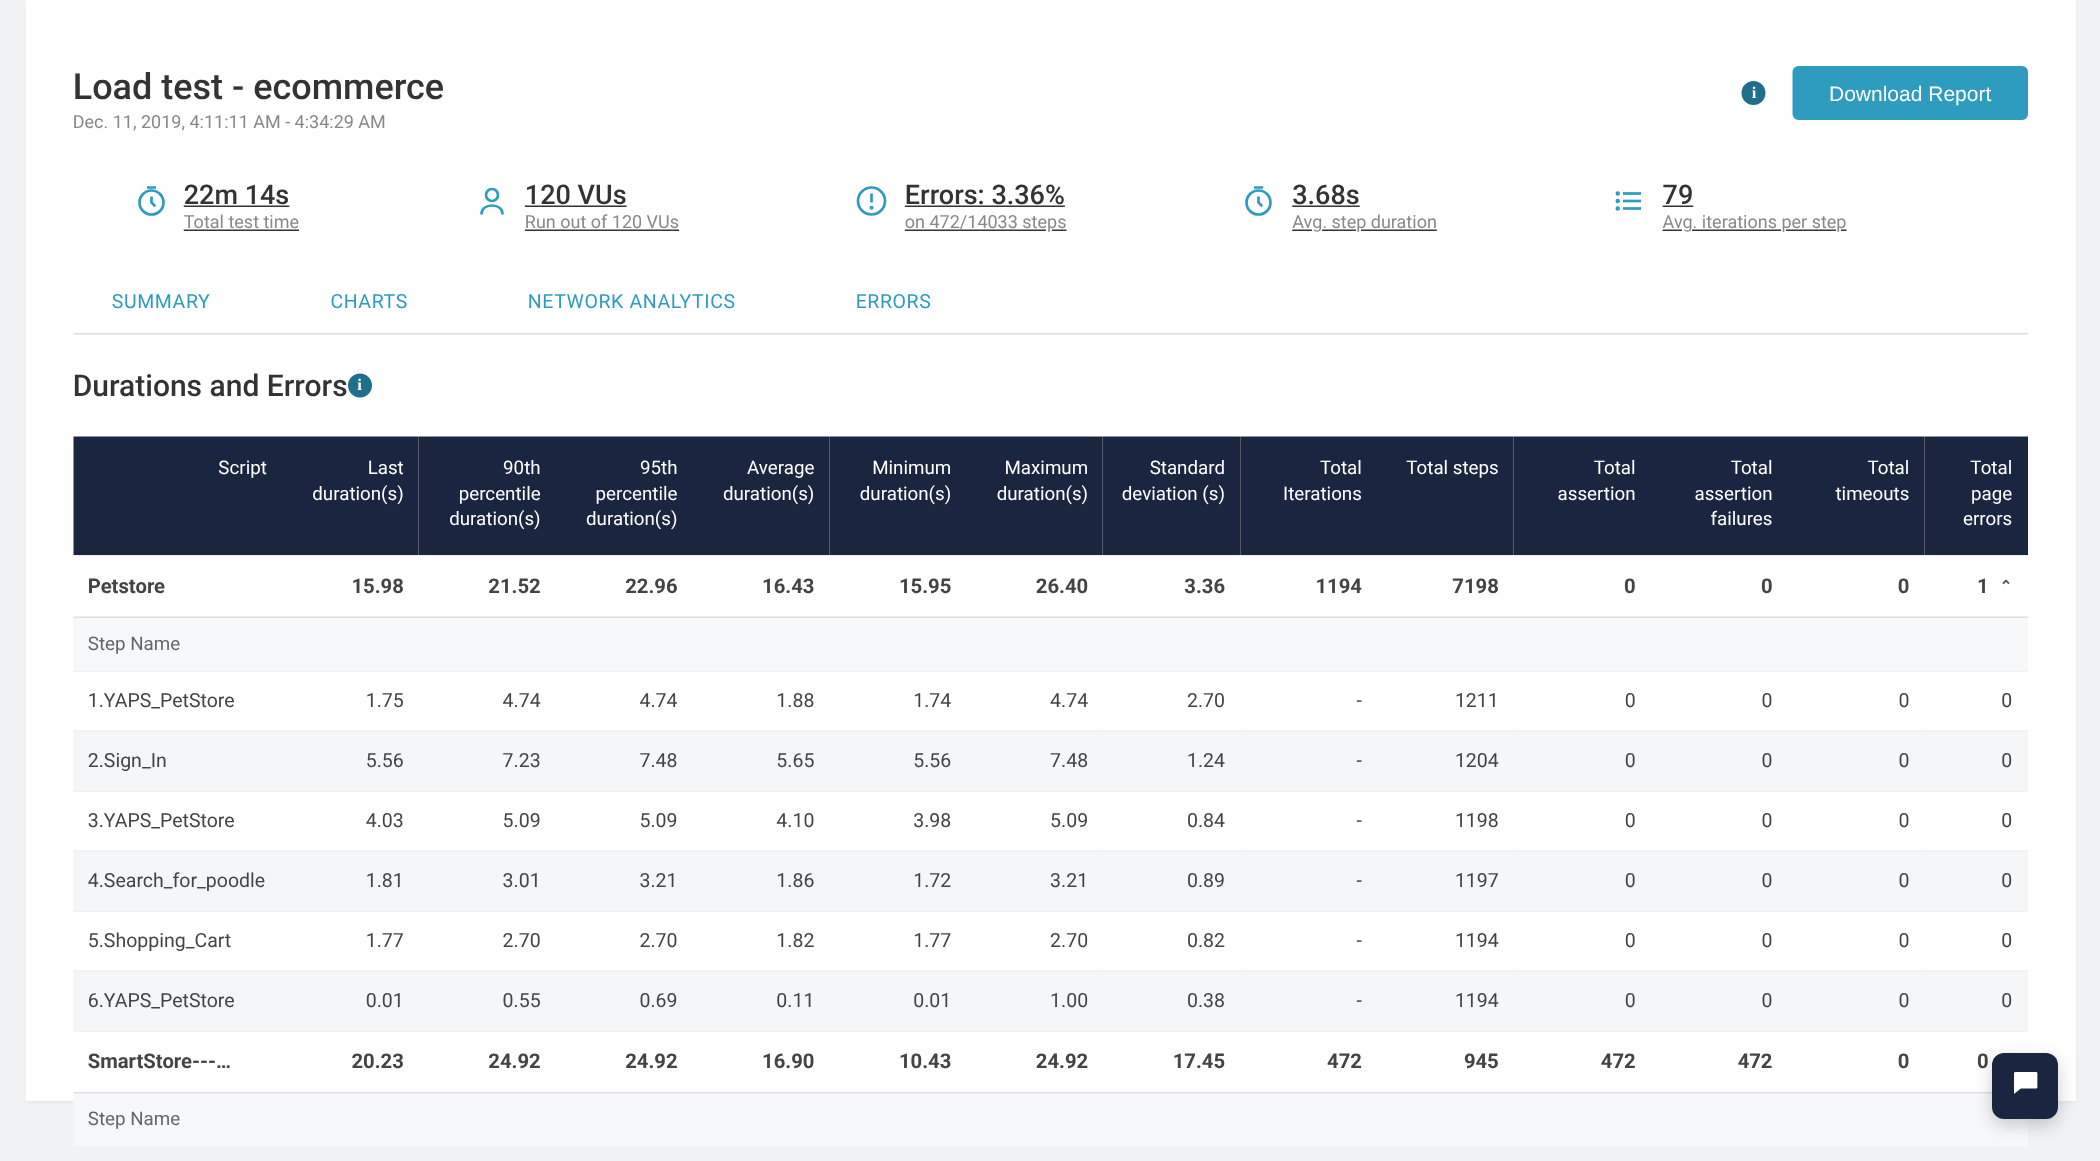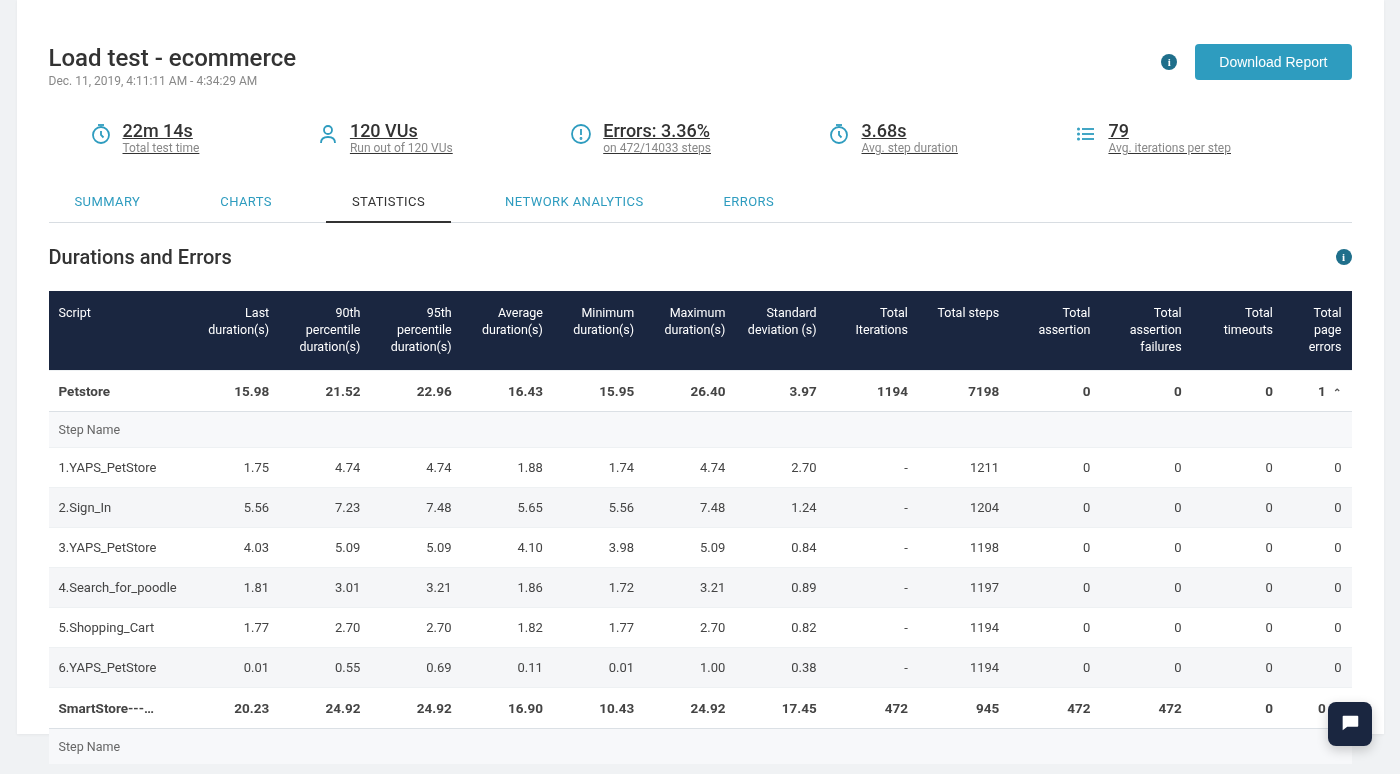--- a/index.html
+++ b/index.html
@@ -115,21 +115,20 @@
     color: #333;
     border-bottom-color: #333;
   }
 
   
   .section-title {
     display: flex;
     align-items: center;
     gap: 0;
     margin-bottom: 22px;
-    justify-content: space-between;
   }
   .section-title h2 {
     font-size: 20px;
     font-weight: 500;
     color: #333;
   }
 
   
   table {
     width: 100%;
@@ -139,21 +138,21 @@
   thead th {
     background: #1a2640;
     color: #fff;
     font-weight: 400;
     font-size: 12.5px;
     padding: 14px 10px;
     text-align: right;
     vertical-align: top;
     line-height: 1.35;
   }
-  thead th.left { text-align: left; }
+  thead th.left { text-align: right; }
   tbody td {
     padding: 12px 10px;
     font-size: 13.5px;
     color: #444;
     text-align: right;
     border-top: 1px solid #eef1f3;
     vertical-align: top;
     word-wrap: break-word;
   }
   tbody td.left { text-align: left; }
@@ -282,21 +281,20 @@
       <div class="metric-text">
         <span class="metric-value">79</span>
         <span class="metric-label">Avg. iterations per step</span>
       </div>
     </div>
   </div>
 
   <div class="tabs">
     <div class="tab">SUMMARY</div>
     <div class="tab">CHARTS</div>
-    <div class="tab active">STATISTICS</div>
     <div class="tab">NETWORK ANALYTICS</div>
     <div class="tab">ERRORS</div>
   </div>
 
   <div class="section-title">
     <h2>Durations and Errors</h2>
     <span class="info-icon-circle">i</span>
   </div>
 
   <table>
@@ -336,21 +334,21 @@
     </thead>
     <tbody id="table-body">
         <tr class="script-row">
           <td class="left">Petstore</td>
           <td>15.98</td>
           <td>21.52</td>
           <td>22.96</td>
           <td>16.43</td>
           <td>15.95</td>
           <td>26.40</td>
-          <td>3.97</td>
+          <td>3.36</td>
           <td>1194</td>
           <td>7198</td>
           <td>0</td>
           <td>0</td>
           <td>0</td>
           <td><span>1</span> <span class="expand-arrow">⌃</span></td>
         </tr>
         <tr class="step-header">
           <td class="left" colspan="14">Step Name</td>
         </tr>

